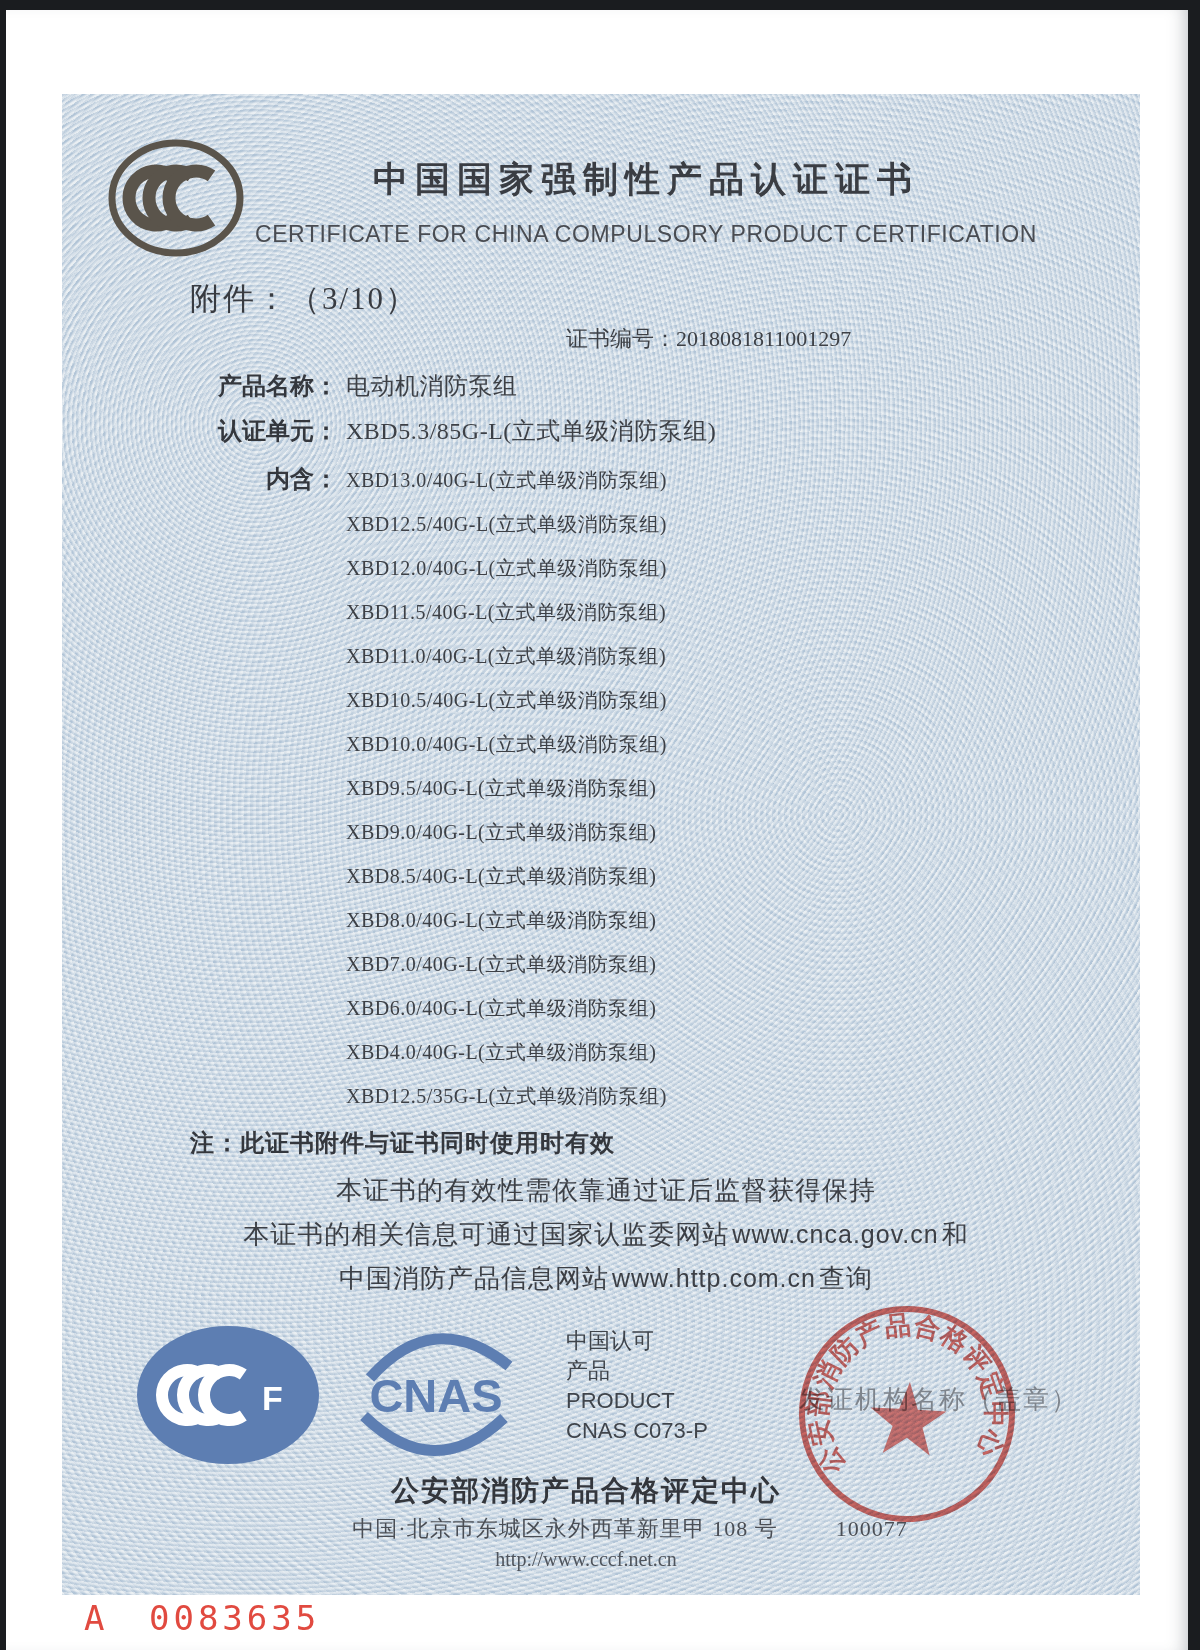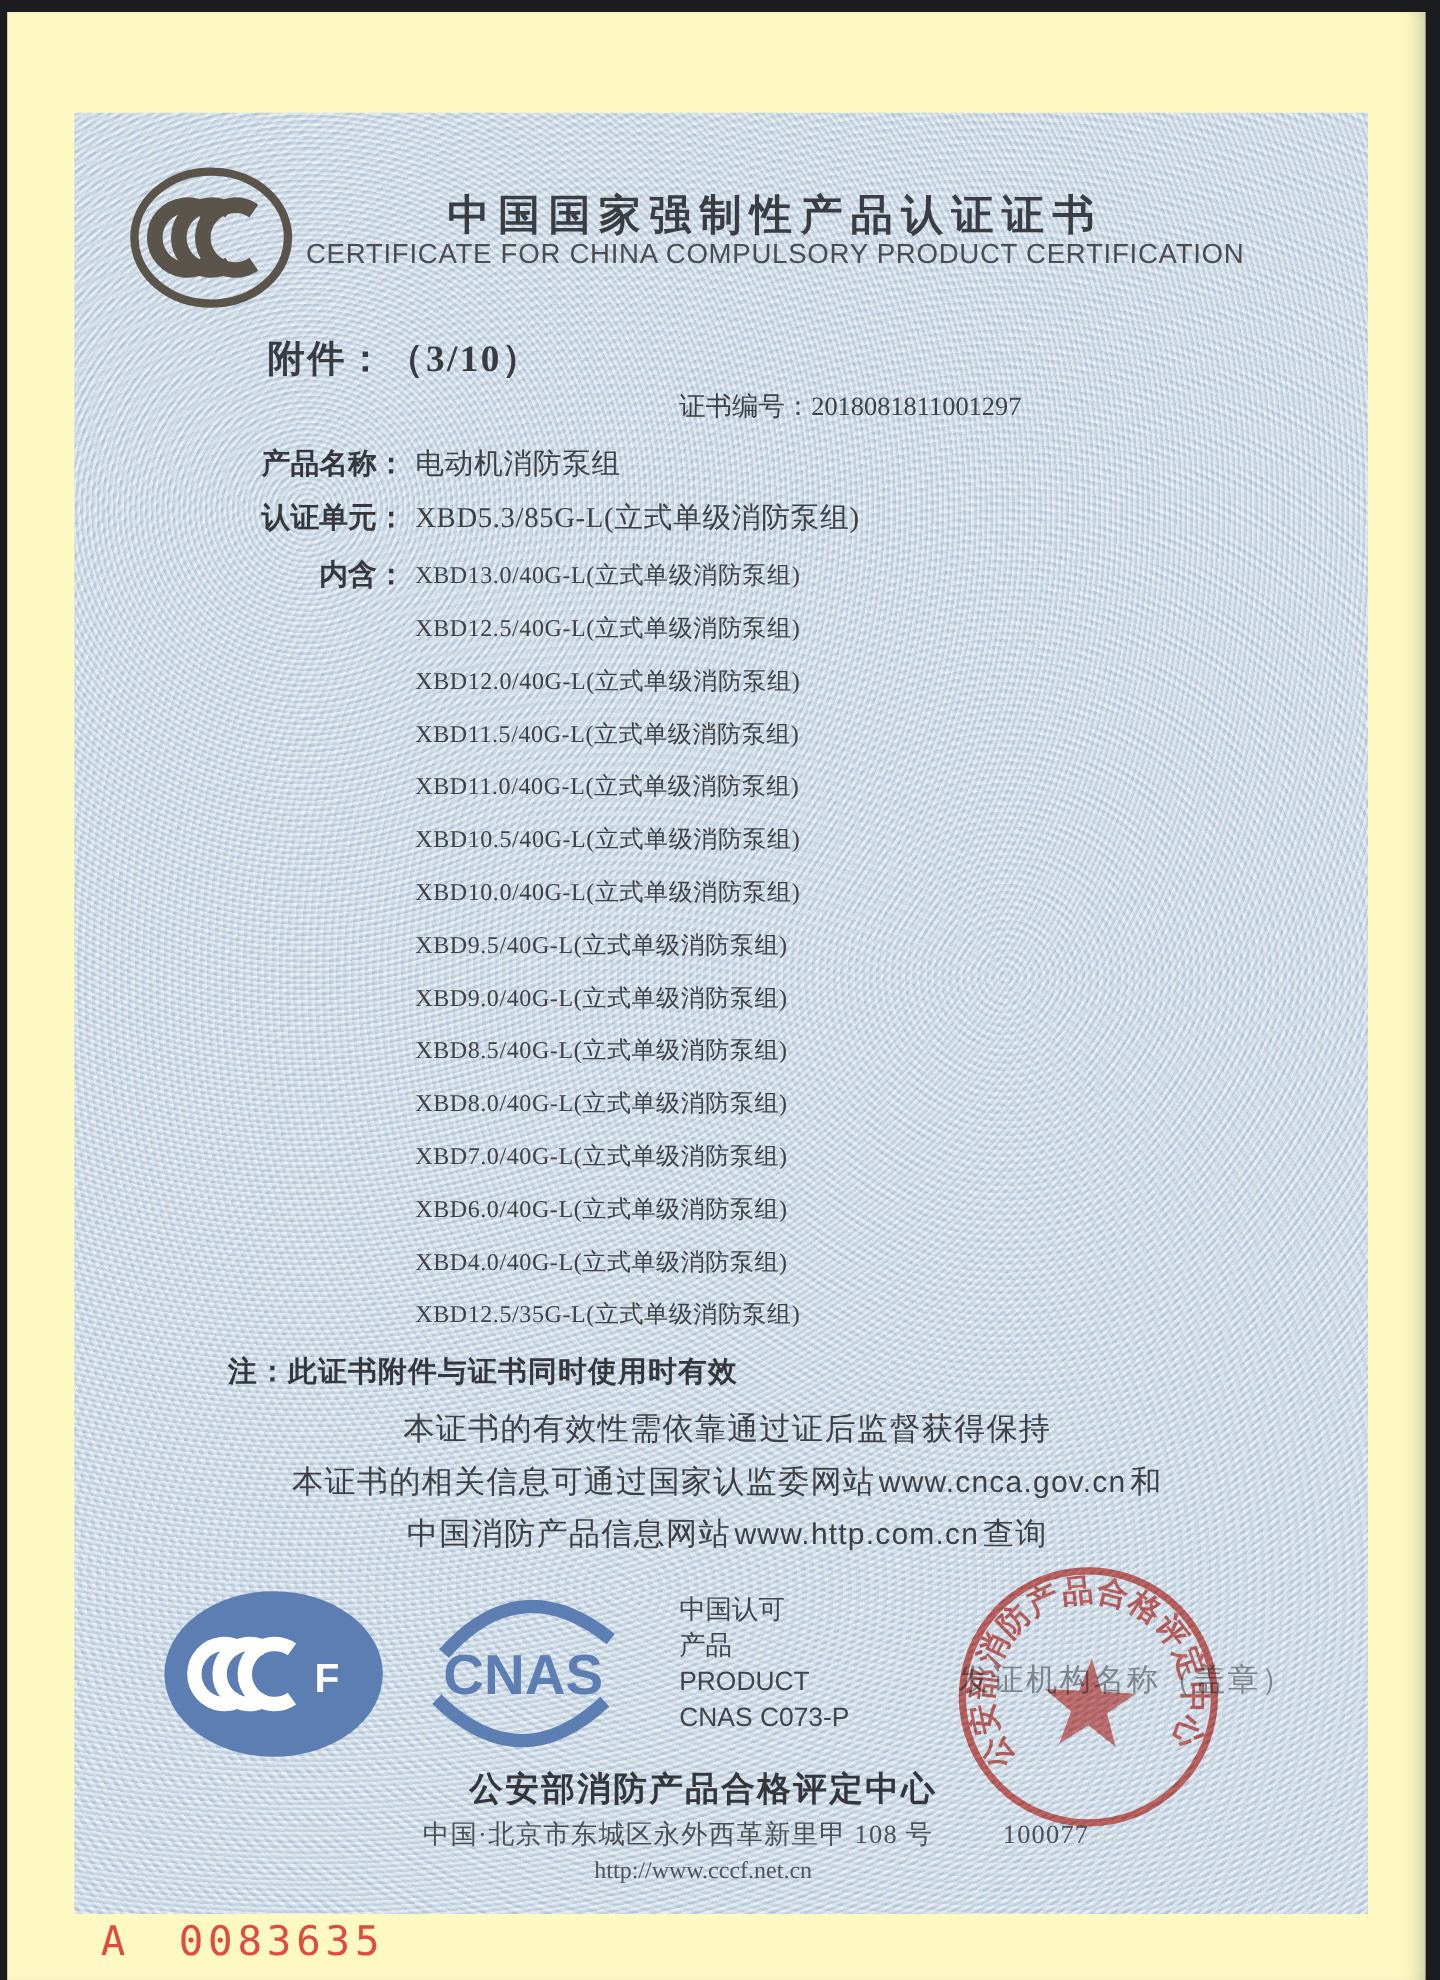--- a/index.html
+++ b/index.html
@@ -1,31 +1,31 @@
 <!DOCTYPE html>
 <html><head>
 <meta charset="utf-8">
 <style>
   html,body{margin:0;padding:0;}
   body{width:1200px;height:1650px;background:#1a1c1f;position:relative;
        font-family:"Liberation Serif","DejaVu Serif",serif;color:#3d4046;}
   #paper{position:absolute;left:6px;top:10px;width:1182px;height:1640px;
-         background:#fef9c3;box-shadow:inset -14px 0 18px -12px rgba(60,70,80,.35);}
+         background:#ffffff;box-shadow:inset -14px 0 18px -12px rgba(60,70,80,.35);}
   #panel{position:absolute;left:56px;top:84px;width:1078px;height:1501px;
          background-color:#ccd8e2;
          background-image:
            repeating-radial-gradient(circle at 18% 22%, rgba(255,255,255,.32) 0 1.5px, rgba(128,160,194,.16) 3px 4.5px),
            repeating-radial-gradient(circle at 72% 48%, rgba(255,255,255,.26) 0 2px, rgba(128,160,194,.13) 4px 6px),
            repeating-radial-gradient(circle at 42% 82%, rgba(255,255,255,.22) 0 2.5px, rgba(132,164,198,.11) 5px 7.5px);}
   .abs{position:absolute;}
   .ct{text-align:center;}
   #title{left:300px;top:146px;width:680px;font-size:35px;font-weight:600;letter-spacing:7px;color:#3a3d43;}
-  #subtitle{left:240px;top:188px;width:800px;font-size:23px;letter-spacing:.6px;color:#494c52;
+  #subtitle{left:240px;top:211px;width:800px;font-size:23px;letter-spacing:.6px;color:#494c52;
             font-family:"Liberation Sans","DejaVu Sans",sans-serif;}
-  #attach{left:184px;top:268px;font-size:31px;font-weight:700;letter-spacing:2px;color:#383b41;margin-left:33px;}
+  #attach{left:184px;top:268px;font-size:31px;font-weight:400;letter-spacing:2px;color:#383b41;}
   #certno{left:560px;top:314px;width:410px;font-size:22px;color:#3d4046;}
   .flabel{position:absolute;left:164px;width:168px;text-align:right;font-size:24px;font-weight:bold;color:#34373d;}
   .fvalue{position:absolute;left:340px;font-size:24px;letter-spacing:.5px;color:#3d4046;text-align:center;}
   #models{position:absolute;left:340px;top:448px;width:480px;}
   #models .model-line{height:44px;line-height:44px;font-size:20px;letter-spacing:.5px;color:#3d4046;}
   #note{left:184px;top:1117px;font-size:24px;font-weight:bold;letter-spacing:1px;color:#34373d;}
   .vline{left:10px;width:1180px;text-align:center;font-size:26px;color:#3c3f45;letter-spacing:1px;}
   .vlink{text-underline-offset:6px;
          font-family:"Liberation Sans","DejaVu Sans",sans-serif;font-size:25px;padding:0 3px;text-align:right;}
   #accr{left:560px;top:1316px;font-size:22px;line-height:30px;color:#3f444b;

